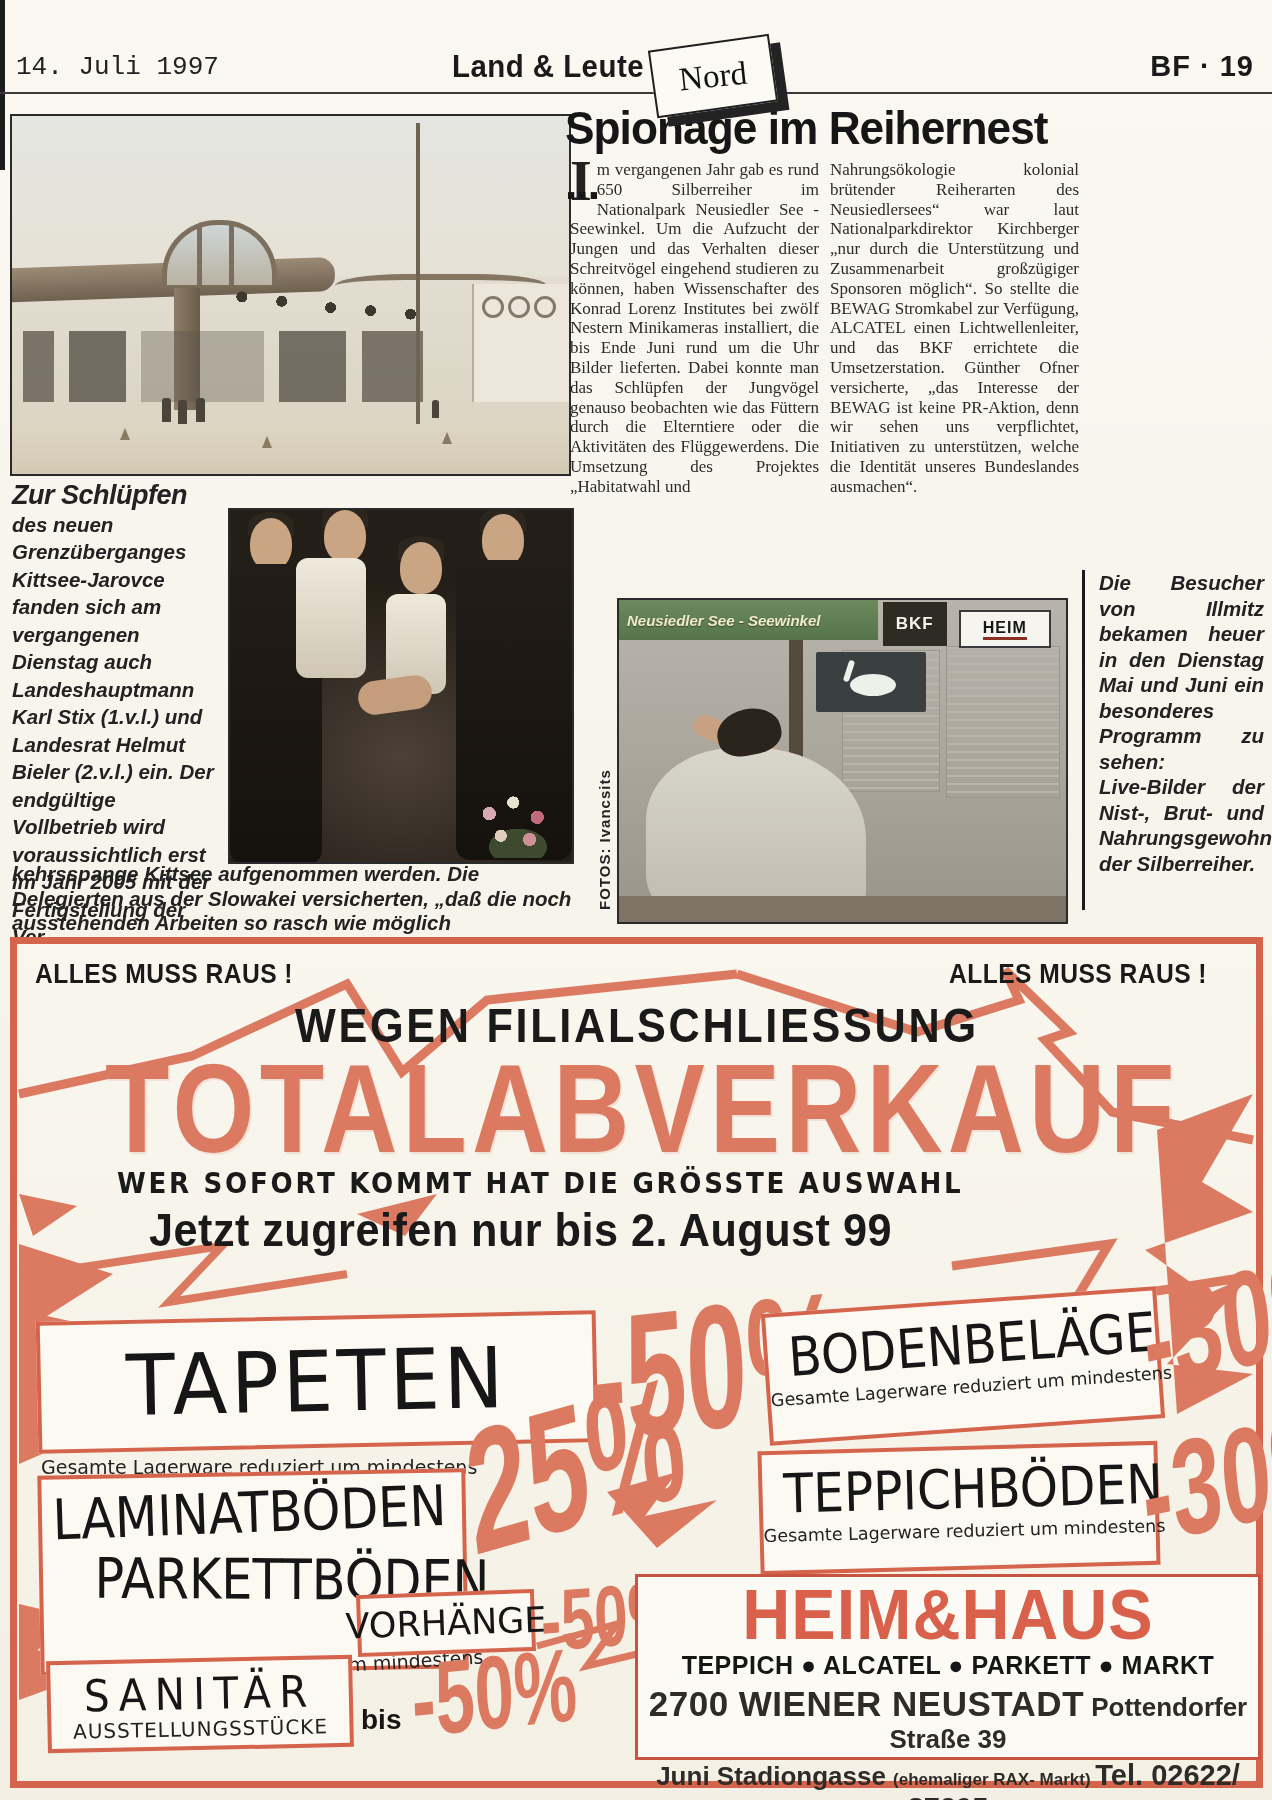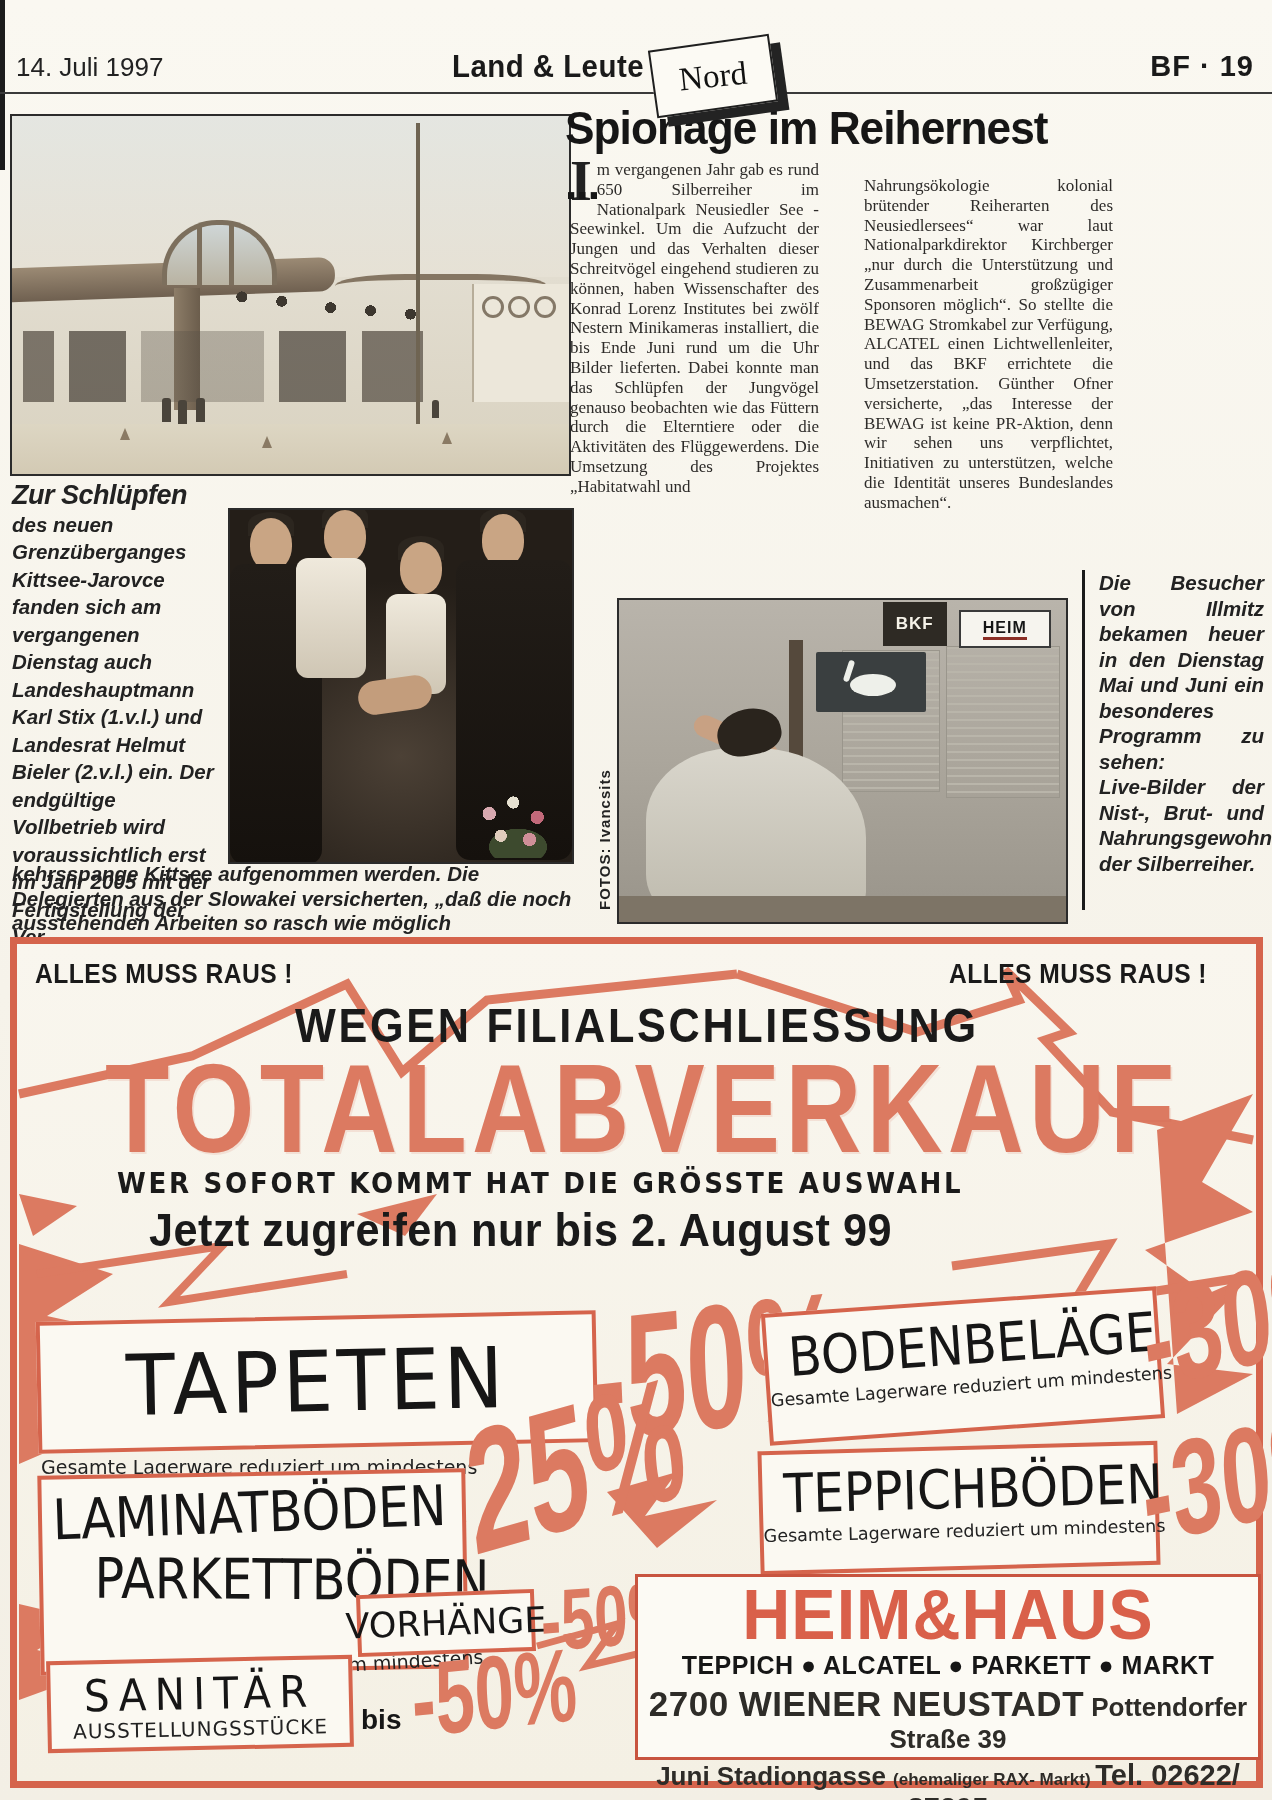--- a/index.html
+++ b/index.html
@@ -3,35 +3,35 @@
 <meta charset="utf-8">
 <style>
   html,body{margin:0;padding:0;background:#d8d4c8;}
   .page{position:relative;width:1272px;height:1800px;margin:0 auto;overflow:hidden;
         background:linear-gradient(180deg,#faf8f1 0%,#f6f3ea 55%,#f3efe5 100%);
         font-family:"Liberation Sans",sans-serif;color:#1a1a1a;}
   .abs{position:absolute;}
   .scan-edge{left:0;top:0;width:5px;height:170px;background:#1c1c1c;}
 
   
-  .hdr-date{left:16px;top:52px;font-family:Liberation Sans, sans-serif;font-size:26px;color:#222;}
+  .hdr-date{left:16px;top:52px;font-family:Liberation Mono, monospace;font-size:26px;color:#222;}
   .hdr-section{left:452px;top:48px;font-size:32px;font-weight:700;transform:scaleX(.92);transform-origin:left top;letter-spacing:.5px;}
   .hdr-page{right:18px;top:50px;font-size:29px;font-weight:700;letter-spacing:1px;}
   .hdr-rule{left:0;top:92px;width:1272px;height:2px;background:#3a3a3a;}
   .nord-card{left:652px;top:42px;width:118px;height:64px;background:#fcfaf4;border:2px solid #1f1f1f;
              box-shadow:10px 10px 0 #232323;transform:rotate(-8deg);transform-origin:center;z-index:6;
              display:flex;align-items:center;justify-content:center;}
   .nord-card span{font-family:"Liberation Serif",serif;font-size:33px;color:#111;transform:rotate(2deg);}
 
   
   .headline{left:565px;top:100px;width:520px;font-size:47px;font-weight:700;transform:scaleX(.94);
             transform-origin:left top;letter-spacing:-1px;z-index:1;color:#161616;}
   .article-col{top:160px;width:249px;font-family:"Liberation Serif",serif;font-size:17px;line-height:19.8px;
                text-align:justify;color:#2d2b29;}
-  .col1{left:570px;} .col2{left:864px;margin-top:16px;}
+  .col1{left:570px;} .col2{left:830px;}
   .dropcap{float:left;font-size:56px;line-height:42px;font-weight:700;padding-right:5px;color:#222;}
 
   
   .photo{border:2px solid #2b2b2b;overflow:hidden;}
   .photo1{left:10px;top:114px;width:557px;height:358px;background:linear-gradient(180deg,#e9e6dd 0%,#e2ddd0 45%,#d9d2c0 100%);}
   .p1-skyhaze{position:absolute;left:0;top:0;width:100%;height:45%;background:linear-gradient(180deg,#e3e6e2,#e7e2d6);opacity:.8;}
   .p1-tube{position:absolute;left:-4%;top:41%;width:62%;height:34px;background:linear-gradient(180deg,#9b8a74,#6f6050);border-radius:16px;transform:rotate(-2deg);}
   .p1-arch{position:absolute;left:27%;top:29%;width:105px;height:60px;border:5px solid #7c6f5d;border-bottom:none;border-radius:55px 55px 0 0;background:linear-gradient(180deg,#cfd6d6,#b9b3a2);}
   .p1-arch:before{content:"";position:absolute;left:30px;top:0;width:5px;height:100%;background:#7c6f5d;}
   .p1-arch:after{content:"";position:absolute;left:62px;top:0;width:5px;height:100%;background:#7c6f5d;}
@@ -221,20 +221,23 @@
 
   <div class="abs cap cap-bottom">kehrsspange Kittsee aufgenommen werden. Die Delegierten aus der Slowakei versicherten, „daß die noch ausstehenden Arbeiten so rasch wie möglich abgeschlossen werden“.</div>
 
   <div class="abs credit">FOTOS: Ivancsits</div>
 
   <div class="abs photo photo3">
     <div class="p3-door"></div>
     <div class="p3-panel p3-lines" style="right:6px;top:46px;width:112px;height:150px;"></div>
     <div class="p3-panel p3-lines" style="right:126px;top:50px;width:96px;height:140px;"></div>
     <div class="p3-bird"></div>
+    <div class="p3-banner">
+      <span>Neusiedler See - Seewinkel</span>
+    </div>
     <div class="p3-bkf">
       <span>BKF</span>
     </div>
     <div class="p3-bewag">
       <span>HEIM</span>
     </div>
     <div class="p3-person-arm"></div>
     <div class="p3-person-body"></div>
     <div class="p3-person-hair"></div>
     <div class="p3-shelf"></div>

